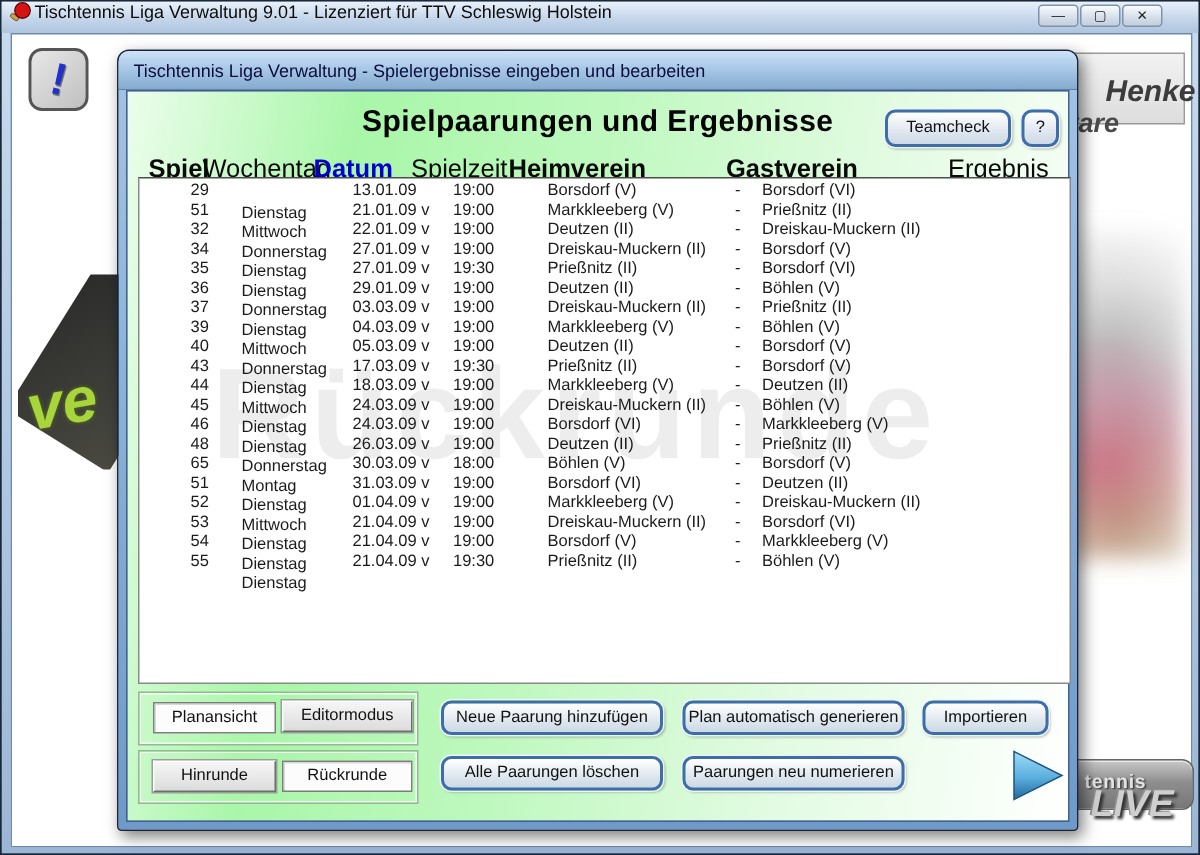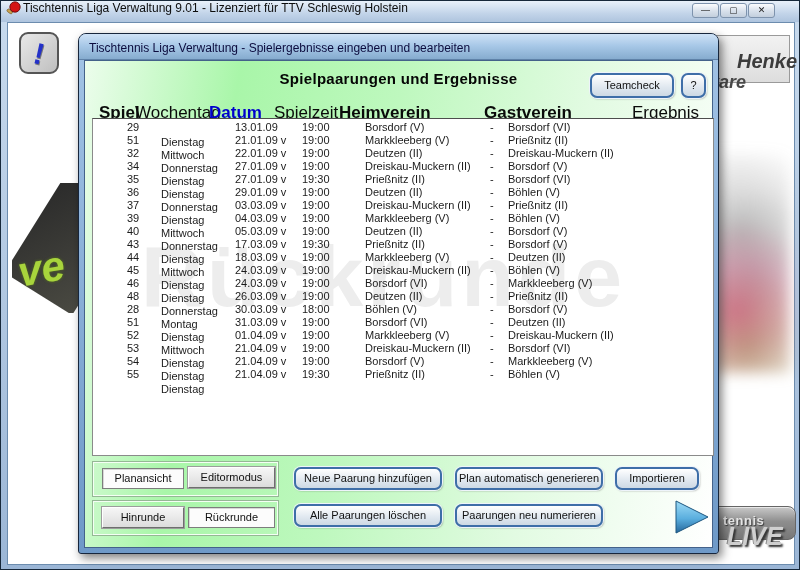--- a/index.html
+++ b/index.html
@@ -62,21 +62,21 @@
   .dialog-titlebar { position:absolute; left:0; top:0; right:0; height:26px;
                      border-radius:7px 7px 0 0; padding:0 10px; line-height:26px;
                      background:linear-gradient(#cfe2f6,#a9c9e8 45%,#86accf);
                      border-bottom:1px solid #5f82a8; }
   .dialog-title-text { font-size:12px; color:#0c0c3e; }
   .dialog-content { position:absolute; left:5px; top:26px; width:629px; height:488px;
                     border:1px solid #44628a;
                     background:linear-gradient(100deg,#ecfdec 0%,#a9f6a9 22%,#bef8be 45%,#e2fbe2 72%,#ffffff 100%); }
 
   .dlg-heading { position:absolute; left:0; top:9px; width:100%; text-align:center;
-                 font-size:15px; font-weight:bold; color:#050505; letter-spacing:.3px; }
+                 font-size:20px; font-weight:bold; color:#050505; letter-spacing:.3px; }
   .btn-blue { position:absolute; border:2px solid #3e6ea8; border-radius:7px;
               background:linear-gradient(#ffffff,#dfe7ef 60%,#cdd9e4);
               font-size:11px; color:#111; text-align:center; cursor:pointer;
               box-shadow:0 0 0 1px #eef4fa, 1px 1px 2px rgba(0,0,0,.35); }
   .teamcheck-btn { left:505px; top:12px; width:84px; height:25px; line-height:21px; }
   .help-btn { left:596px; top:12px; width:25px; height:25px; line-height:21px; }
 
   .col-header { position:absolute; left:0; top:42px; width:100%; height:14px;
                 font-size:17px; color:#0a0a0a; }
   .col-header span { position:absolute; top:0; }
@@ -328,21 +328,21 @@
     <span class="f-spiel">48</span>
     <span class="f-wochentag">Donnerstag</span>
     <span class="f-datum">26.03.09 v</span>
     <span class="f-zeit">19:00</span>
     <span class="f-heim">Deutzen (II)</span>
     <span class="f-sep">-</span>
     <span class="f-gast">Prießnitz (II)</span>
     <span class="f-ergebnis"></span>
   </div>
               <div class="trow">
-    <span class="f-spiel">28</span>
+    <span class="f-spiel">65</span>
     <span class="f-wochentag">Montag</span>
     <span class="f-datum">30.03.09 v</span>
     <span class="f-zeit">18:00</span>
     <span class="f-heim">Böhlen  (V)</span>
     <span class="f-sep">-</span>
     <span class="f-gast">Borsdorf (V)</span>
     <span class="f-ergebnis"></span>
   </div>
               <div class="trow">
     <span class="f-spiel">51</span>

